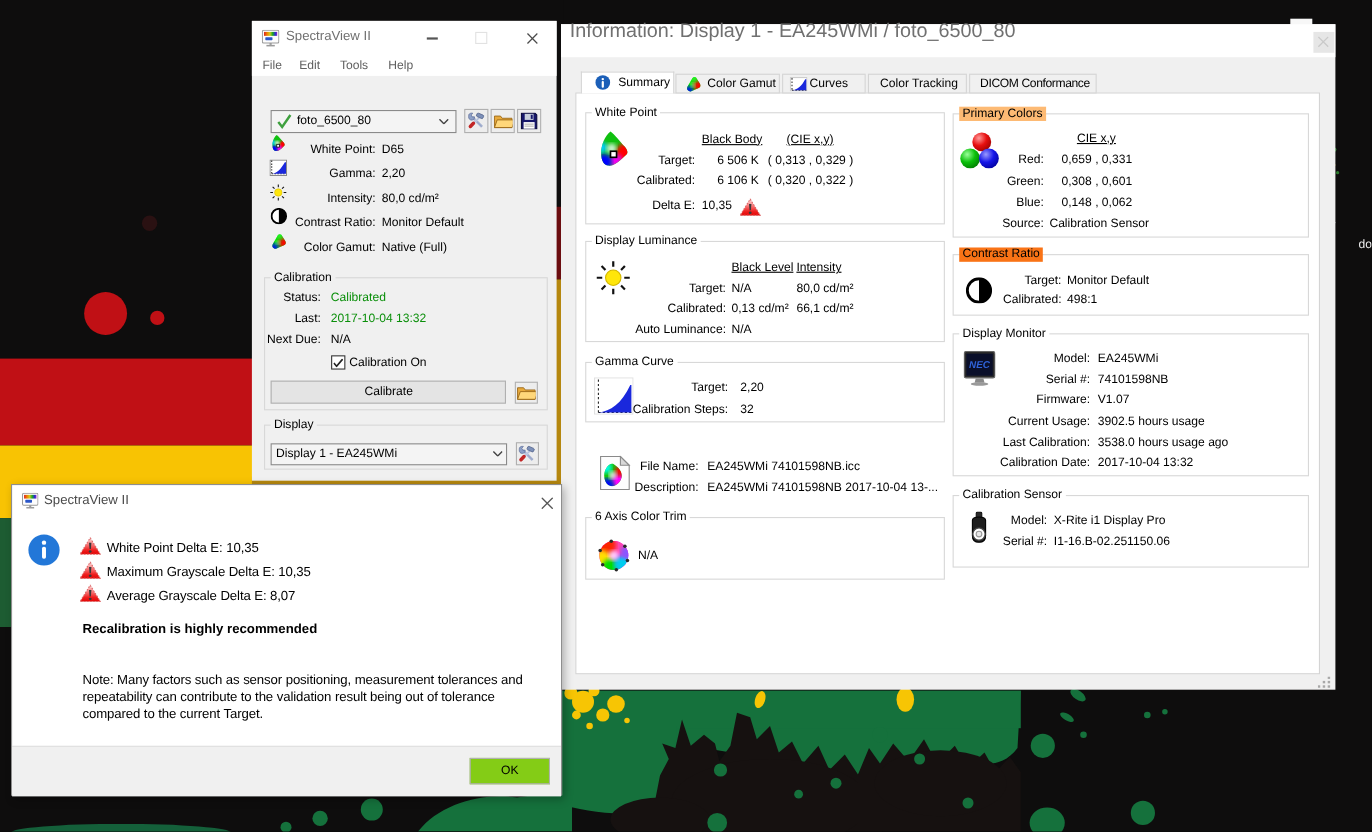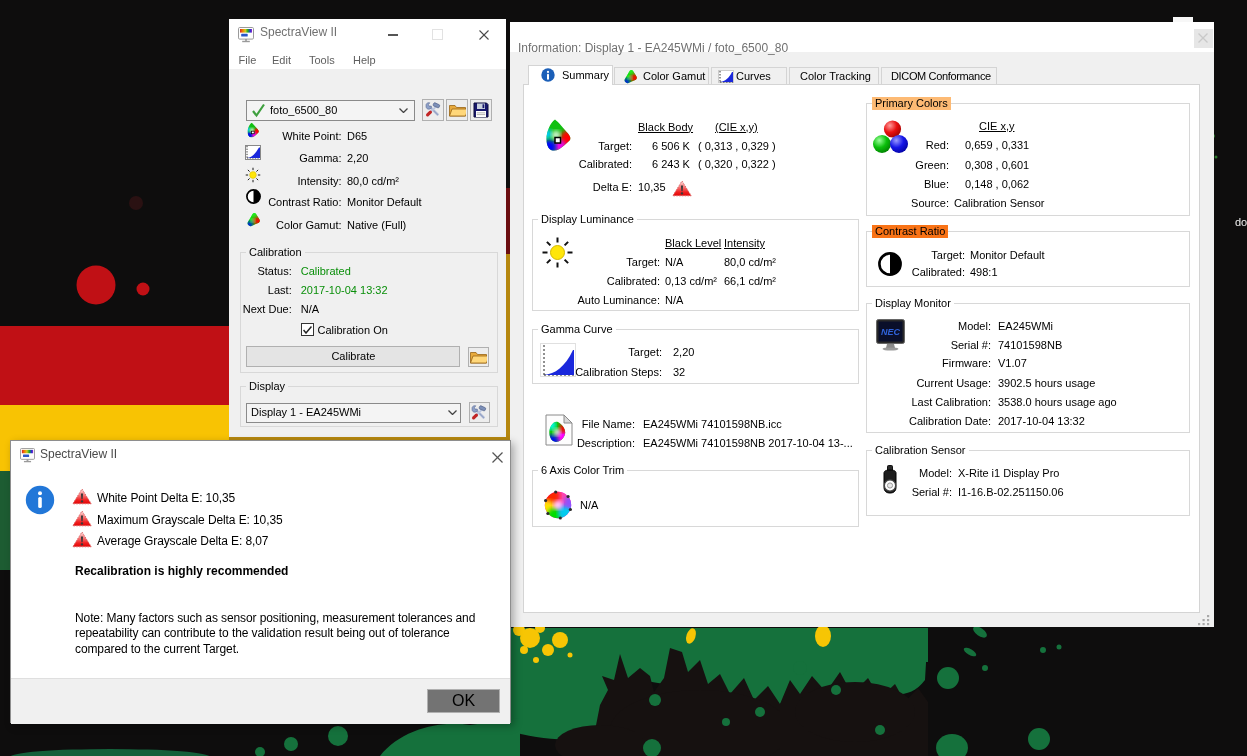--- a/index.html
+++ b/index.html
@@ -101,21 +101,21 @@
 <filter id="bl3">
         <feGaussianBlur stdDeviation="3"></feGaussianBlur>
       </filter>
 <filter id="bl2">
         <feGaussianBlur stdDeviation="2"></feGaussianBlur>
       </filter>
 </defs>
   </svg>
 <div class="win" style="left:510px;top:22px;width:704px;height:605px;z-index:10;border:none">
 <div style="position:absolute;left:0;top:0;width:100%;height:30px;background:#fff"></div>
-<div class="t" style="left:8px;top:20px;font-size:12px;color:#707070">Information: Display 1 - EA245WMi / foto_6500_80</div>
+<div class="t" style="left:8px;top:0;font-size:18px;color:#707070">Information: Display 1 - EA245WMi / foto_6500_80</div>
 <div style="position:absolute;left:684px;top:7px;width:19px;height:19px;background:#e6e6e6"></div>
 <svg style="position:absolute;left:688px;top:11px" width="10" height="10" viewBox="0 0 10 10">
       <line x1="0.5" y1="0.5" x2="9.5" y2="9.5" stroke="#c9c9c9" stroke-width="1.2"></line>
       <line x1="9.5" y1="0.5" x2="0.5" y2="9.5" stroke="#c9c9c9" stroke-width="1.2"></line>
     </svg>
 <div style="position:absolute;left:13px;top:62px;width:677px;height:529px;background:#fff;border:1px solid #d4d4d4"></div>
 <div style="position:absolute;left:18px;top:43px;width:85px;height:20px;background:#fff;border:1px solid #d4d4d4;border-bottom:none"></div>
 <div style="position:absolute;left:104px;top:45px;width:95px;height:18px;background:#f0f0f0;border:1px solid #d4d4d4"></div>
 <div style="position:absolute;left:201px;top:45px;width:76px;height:18px;background:#f0f0f0;border:1px solid #d4d4d4"></div>
 <div style="position:absolute;left:279px;top:45px;width:90px;height:18px;background:#f0f0f0;border:1px solid #d4d4d4"></div>
@@ -141,41 +141,44 @@
 <div class="t" style="left:133px;top:48px">Color Gamut</div>
 <svg style="position:absolute;left:208px;top:48px" width="16" height="13" viewBox="0 0 16 13">
       <rect x="0.5" y="0.5" width="15" height="12" fill="#fff" stroke="#ccc"></rect>
       <line x1="2" y1="1" x2="2" y2="12" stroke="#333" stroke-dasharray="1.5,1.5"></line>
       <line x1="2" y1="12" x2="15" y2="12" stroke="#333" stroke-dasharray="1.5,1.5"></line>
       <path d="M2 12 C7 11.5 11 8 14 2 L15 2 L15 12 Z" fill="#1a28dc"></path>
     </svg>
 <div class="t" style="left:226px;top:48px">Curves</div>
 <div class="t" style="left:290px;top:48px">Color Tracking</div>
 <div class="t" style="left:381px;top:48px;letter-spacing:-0.35px">DICOM Conformance</div>
+<div class="gb" style="left:22px;top:80px;width:327px;height:102px">
+      <div class="gl" style="left:5px;background:#fff">White Point</div>
+    </div>
 <svg style="position:absolute;left:33px;top:96px" width="30" height="34" viewBox="0 0 30 34">
       <clipPath id="hs1">
         <path d="M12 1.5 C7 5 3.5 14 3.5 21 C3.5 28 6 32 10 32.5 C14 33 17 31 21 27.5 L26.5 22.5 C28 21 27.5 18.5 25 15.5 C21 11 15.5 4 12 1.5 Z"></path>
       </clipPath>
       <g clip-path="url(#hs1)">
         <rect width="30" height="34" fill="#10c010"></rect>
         <circle cx="26" cy="21" r="9" fill="#f00" filter="url(#bl2)"></circle>
         <circle cx="17" cy="28" r="6" fill="#e0e" filter="url(#bl2)"></circle>
         <circle cx="6" cy="29" r="7" fill="#00f" filter="url(#bl2)"></circle>
         <circle cx="4" cy="16" r="5" fill="#0cf" filter="url(#bl2)"></circle>
         <circle cx="13" cy="17" r="4.5" fill="#fffc" filter="url(#bl2)"></circle>
       </g>
       <rect x="12" y="19.5" width="5.5" height="5.5" fill="#fff" stroke="#000" stroke-width="1.5"></rect>
     </svg>
 <div class="t u" style="left:128px;top:98.5px">Black Body</div>
 <div class="t u" style="left:205px;top:98.5px">(CIE x,y)</div>
 <div class="t" style="right:582px;top:117.5px">Target:</div>
 <div class="t" style="left:142px;top:117.5px">6 506 K</div>
 <div class="t" style="left:188px;top:117.5px">( 0,313 , 0,329 )</div>
 <div class="t" style="right:582px;top:136px">Calibrated:</div>
-<div class="t" style="left:142px;top:136px">6 243 K</div>
+<div class="t" style="left:142px;top:136px">6 106 K</div>
 <div class="t" style="left:188px;top:136px">( 0,320 , 0,322 )</div>
 <div class="t" style="right:582px;top:159px">Delta E:</div>
 <div class="t" style="left:128px;top:159px">10,35</div>
 <svg style="position:absolute;left:162px;top:158px" width="20" height="17" viewBox="0 0 20 17">
       <path d="M10 1 L19.2 15.8 L0.8 15.8 Z" fill="url(#wtri)" stroke="#dc6a6a" stroke-width="1" stroke-dasharray="1.6,1.2" stroke-linejoin="round"></path>
       <path d="M8.9 5.4 L11.1 5.4 L10.6 11.2 L9.4 11.2 Z" fill="#3a3a3a"></path>
       <ellipse cx="10" cy="13.4" rx="1.3" ry="1.1" fill="#3a3a3a"></ellipse>
     </svg>
 <div class="gb" style="left:22px;top:197px;width:327px;height:92px">
       <div class="gl" style="left:5px;background:#fff">Display Luminance</div>
@@ -510,13 +513,13 @@
       <path d="M10 1 L19.2 15.8 L0.8 15.8 Z" fill="url(#wtri)" stroke="#dc6a6a" stroke-width="1" stroke-dasharray="1.6,1.2" stroke-linejoin="round"></path>
       <path d="M8.9 5.4 L11.1 5.4 L10.6 11.2 L9.4 11.2 Z" fill="#3a3a3a"></path>
       <ellipse cx="10" cy="13.4" rx="1.3" ry="1.1" fill="#3a3a3a"></ellipse>
     </svg>
 <div class="t" style="left:86px;top:51px;font-size:12px;letter-spacing:-0.1px">White Point Delta E: 10,35</div>
 <div class="t" style="left:86px;top:72.5px;font-size:12px;letter-spacing:-0.1px">Maximum Grayscale Delta E: 10,35</div>
 <div class="t" style="left:86px;top:94px;font-size:12px;letter-spacing:-0.1px">Average Grayscale Delta E: 8,07</div>
 <div class="t" style="left:64px;top:124px;font-size:12px;font-weight:bold">Recalibration is highly recommended</div>
 <div style="position:absolute;left:64px;top:170px;width:410px;font-size:12px;letter-spacing:-0.1px;line-height:15.3px">Note: Many factors such as sensor positioning, measurement tolerances and repeatability can contribute to the validation result being out of tolerance compared to the current Target.</div>
 <div style="position:absolute;left:0;top:237px;width:100%;height:46px;background:#f0f0f0;border-top:1px solid #dfdfdf"></div>
-<div class="btn" style="left:416px;top:248px;width:73px;height:24px;text-align:center;line-height:22px;font-size:16px;background:#737373">OK</div>
+<div class="btn" style="left:416px;top:248px;width:73px;height:24px;text-align:center;line-height:22px;font-size:11px;background:#84cc16">OK</div>
 </div>
 </body></html>

